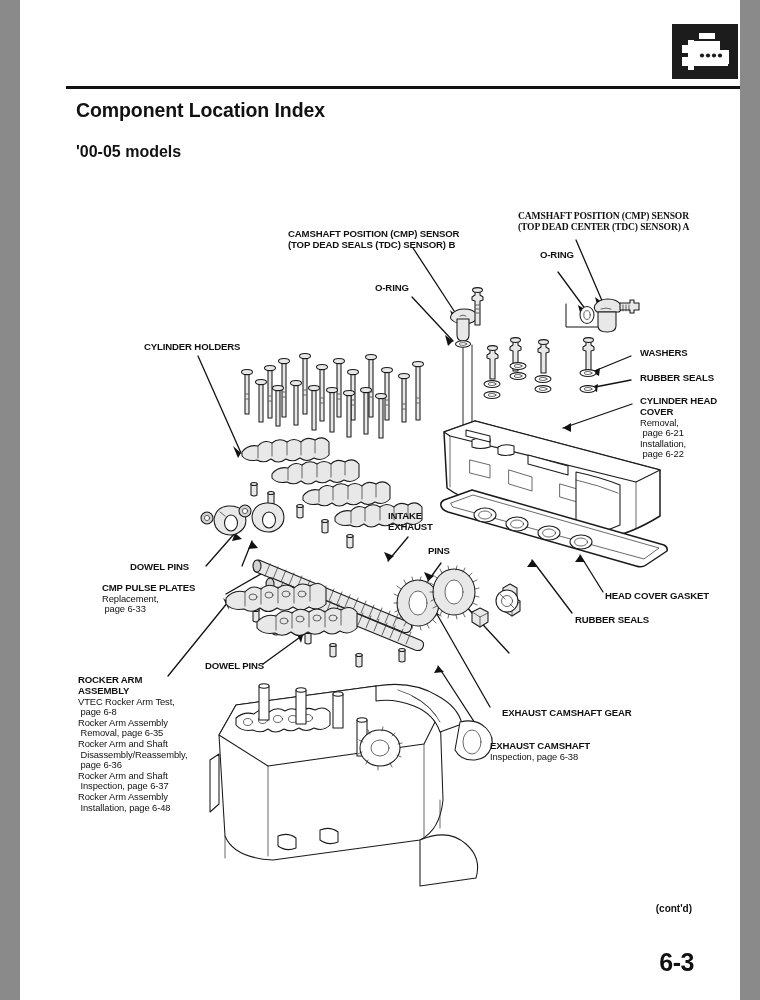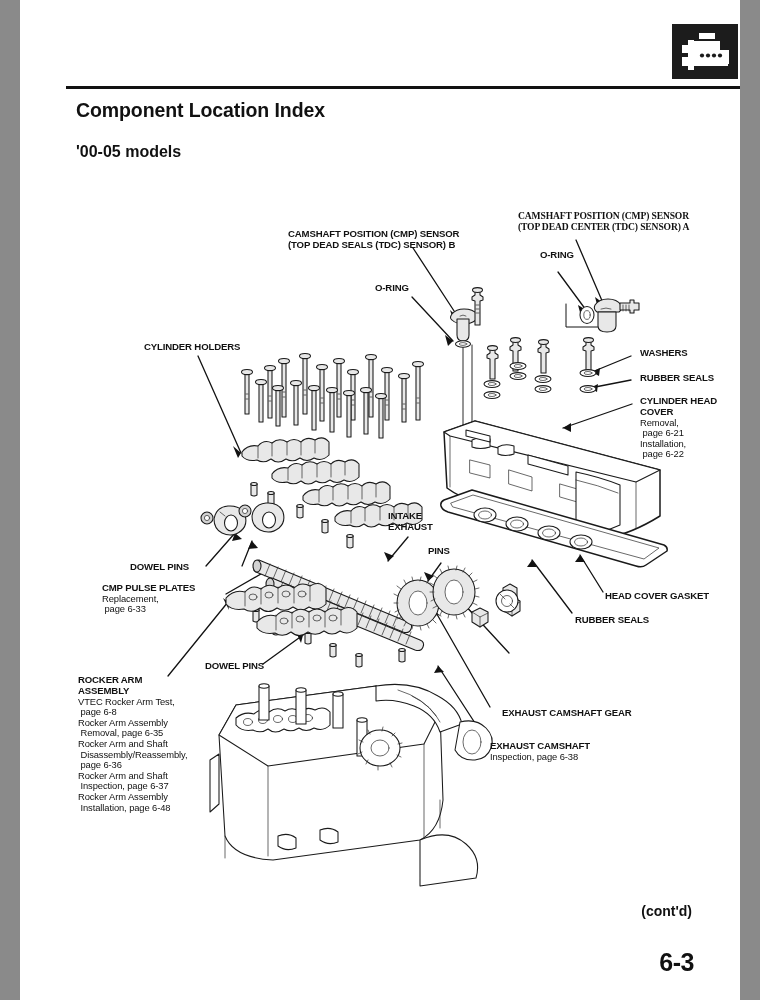--- a/index.html
+++ b/index.html
@@ -68,21 +68,21 @@
     line-height: 10.6px;
     display: block;
     letter-spacing: -0.1px;
   }
 
   
   .contd {
     position: absolute;
     right: 48px;
     top: 903px;
-    font-size: 14px;
+    font-size: 10px;
     font-weight: bold;
   }
   .pageno {
     position: absolute;
     right: 46px;
     top: 948px;
     font-size: 25px;
     font-weight: bold;
     letter-spacing: -0.5px;
   }

